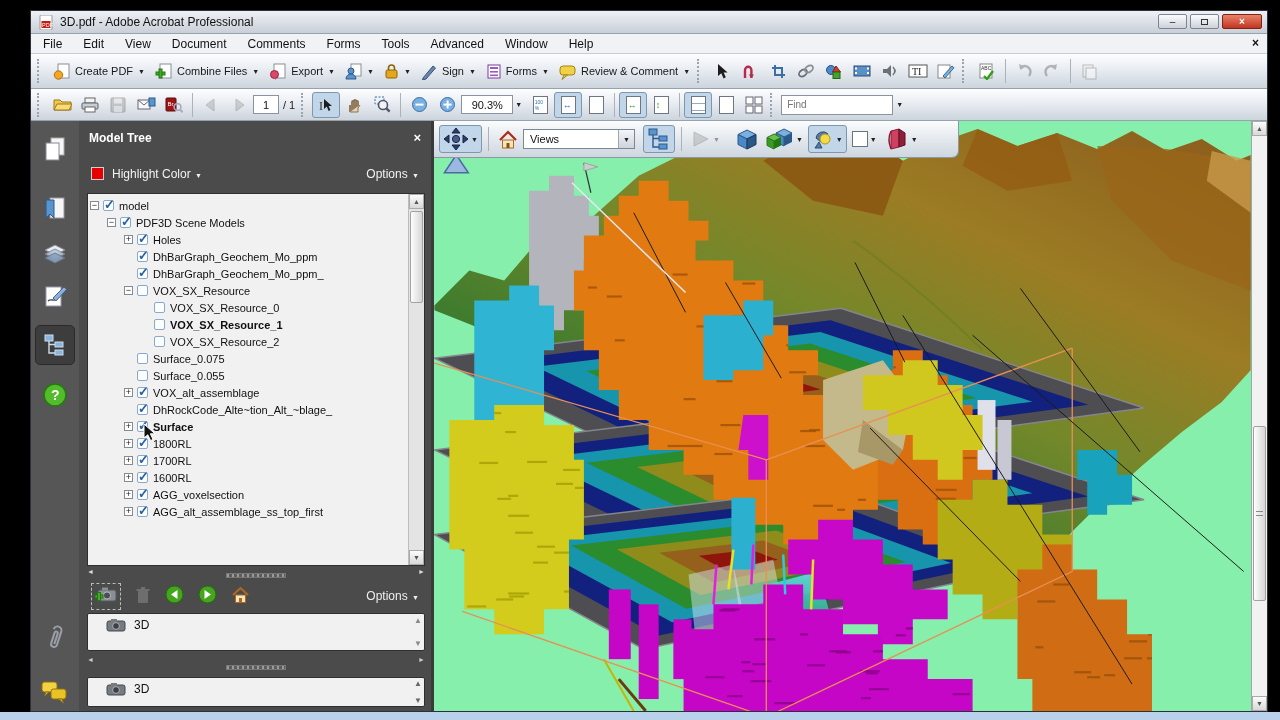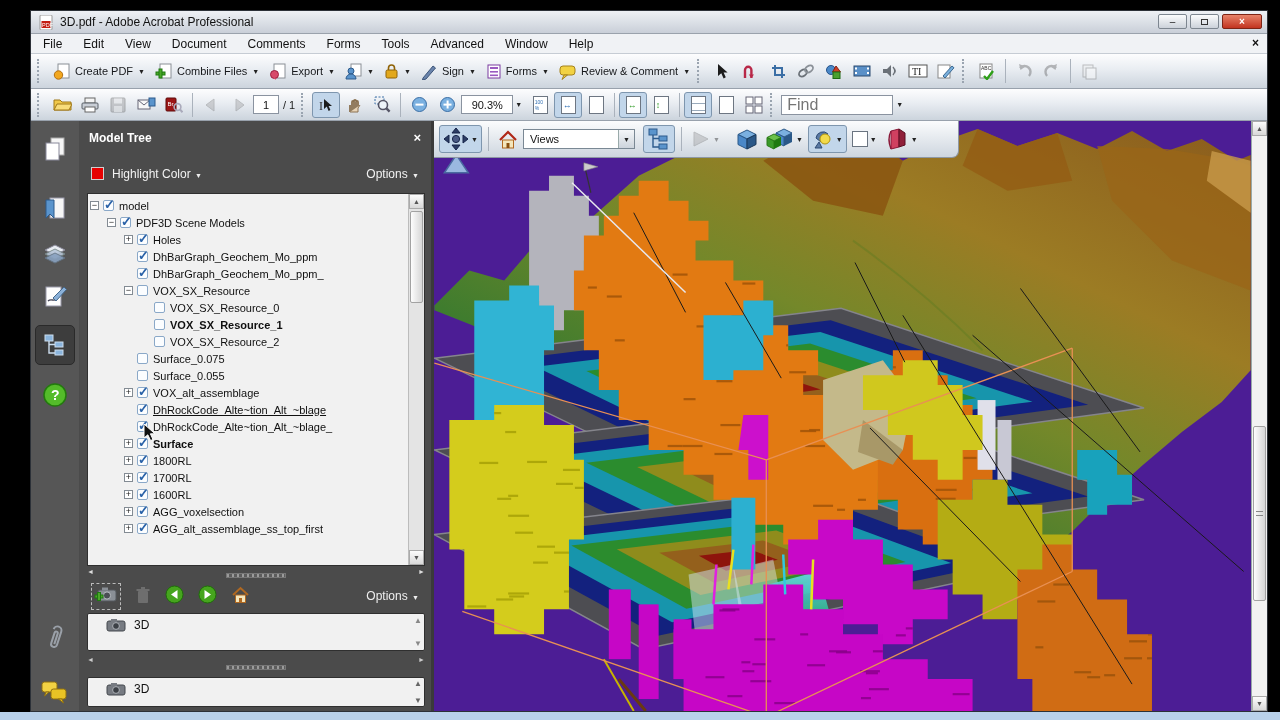--- a/index.html
+++ b/index.html
@@ -26,21 +26,21 @@
 #toolbar2{top:78px;height:32px;padding-left:4px}
 .tb-btn{display:inline-flex;align-items:center;gap:4px;padding:0 5px;height:27px;font-size:11px;color:#16181b;white-space:nowrap}
 .caret{font-size:7px;color:#222;margin-left:1px}
 .sep{width:1px;height:24px;background:#aab2bc;margin:0 4px;flex:0 0 auto}
 .grip{width:7px;height:24px;border-left:2px dotted #9aa4b0;margin:0 4px 0 2px;flex:0 0 auto}
 .ibtn{width:28px;height:26px;display:inline-flex;align-items:center;justify-content:center;flex:0 0 auto}
 .pressed{background:#c2d6ea;border:1px solid #7e96ae;border-radius:3px}
 .disabled{opacity:.42;filter:grayscale(.9)}
 .pgbox{width:26px;height:19px;border:1px solid #8a93a0;background:#fff;font-size:11px;text-align:center;color:#111}
 .zoombox{width:52px;height:19px;border:1px solid #8a93a0;background:#fff;font-size:11px;color:#111;display:inline-flex;align-items:center;justify-content:center}
-.findbox{width:112px;height:20px;border:1px solid #8a93a0;background:#fff;font-size:16px;color:#888;padding-left:5px}
+.findbox{width:112px;height:20px;border:1px solid #8a93a0;background:#fff;font-size:10px;color:#888;padding-left:5px}
 .pgly{width:15px;height:18px;background:#fff;border:1px solid #6d7682;position:relative}
 .pgly i{position:absolute;font-style:normal;color:#2f6fb4;font-size:9px;left:1px;top:3px}
 
 #main{position:absolute;left:0;top:110px;width:1236px;height:590px}
 #navstrip{position:absolute;left:0;top:0;width:48px;height:100%;background:#565656}
 .navic{position:absolute;left:8px;width:32px;height:32px;display:flex;align-items:center;justify-content:center}
 .navic.active{left:4px;width:40px;height:40px;background:#3d3d3d;border:1px solid #2a2a2a;border-radius:5px}
 
 #panel{position:absolute;left:48px;top:0;width:352px;height:100%;background:#4b4b4b;color:#eee}
 #panel-h{position:absolute;left:0;top:0;width:100%;height:33px;display:flex;align-items:center;padding:0 10px}
@@ -62,21 +62,21 @@
 .sthumb{position:absolute;left:1px;width:13px;background:linear-gradient(90deg,#fdfdfd,#d6d6d6);border:1px solid #a2a2a2;border-radius:2px}
 .hscroll{position:absolute;left:8px;width:338px;height:9px;display:flex;justify-content:space-between;align-items:center;color:#ddd;font-size:7px}
 .splitter{position:absolute;left:8px;width:338px;height:7px;display:flex;align-items:center;justify-content:center}
 .splitter .dots{width:60px;height:5px;background:repeating-linear-gradient(90deg,#9a9a9a 0 2px,#5c5c5c 2px 5px);border:1px solid #777}
 #vtoolbar{position:absolute;left:0;top:458px;width:100%;height:34px;display:flex;align-items:center;gap:14px;padding:0 12px;font-size:12px}
 #vlist,#blist{position:absolute;left:8px;width:338px;background:#f1f1f1;border:1px solid #2f2f2f;border-radius:2px;color:#111}
 #vlist{top:492px;height:38px}
 #blist{top:556px;height:30px}
 .listrow{display:flex;align-items:flex-end;gap:8px;padding:4px 0 0 18px;font-size:12px}
 
-#viewport{position:absolute;left:403px;top:0;width:833px;height:590px;background:#4c1d95;overflow:hidden}
+#viewport{position:absolute;left:403px;top:0;width:833px;height:590px;background:#86efac;overflow:hidden}
 #scene{position:absolute;left:0;top:0}
 #tb3d{position:absolute;left:0;top:0;width:525px;height:37px;background:linear-gradient(#fbfcfd,#ced6df);border-bottom:1px solid #8e98a4;border-right:1px solid #8e98a4;border-bottom-right-radius:7px;display:flex;align-items:center;padding-left:5px;gap:2px}
 .t3btn{height:28px;display:inline-flex;align-items:center;justify-content:center;padding:0 3px;gap:1px}
 #views-combo{width:112px;height:20px;background:#fff;border:1px solid #7a8894;font-size:11px;color:#111;display:flex;align-items:center;padding-left:6px;position:relative}
 #views-combo .dd{position:absolute;right:0;top:0;width:16px;height:18px;background:linear-gradient(#f4f6f8,#cdd4dc);border-left:1px solid #9aa;display:flex;align-items:center;justify-content:center;font-size:7px;color:#222}
 #vpscroll{position:absolute;right:0;top:0;width:16px;height:590px;background:#f2f2f2;border-left:1px solid #9aa}
 #cursor{position:absolute;left:143px;top:423px;z-index:60}
 </style>
 </head>
 <body>
@@ -540,26 +540,20 @@
                 <span style="flex: 0 0 auto; width: 34px;"></span>
                 <span class="texp empty"></span>
                 <span class="tcb"></span>
                 <span class="tlabel">Surface_0.055</span>
               </div>
               <div class="trow">
                 <span style="flex: 0 0 auto; width: 34px;"></span>
                 <span class="texp">+</span>
                 <span class="tcb on"></span>
                 <span class="tlabel">VOX_alt_assemblage</span>
-              </div>
-              <div class="trow">
-                <span style="flex: 0 0 auto; width: 34px;"></span>
-                <span class="texp empty"></span>
-                <span class="tcb on"></span>
-                <span class="tlabel u">DhRockCode_Alte~tion_Alt_~blage</span>
               </div>
               <div class="trow">
                 <span style="flex: 0 0 auto; width: 34px;"></span>
                 <span class="texp empty"></span>
                 <span class="tcb on"></span>
                 <span class="tlabel">DhRockCode_Alte~tion_Alt_~blage_</span>
               </div>
               <div class="trow">
                 <span style="flex: 0 0 auto; width: 34px;"></span>
                 <span class="texp">+</span>

